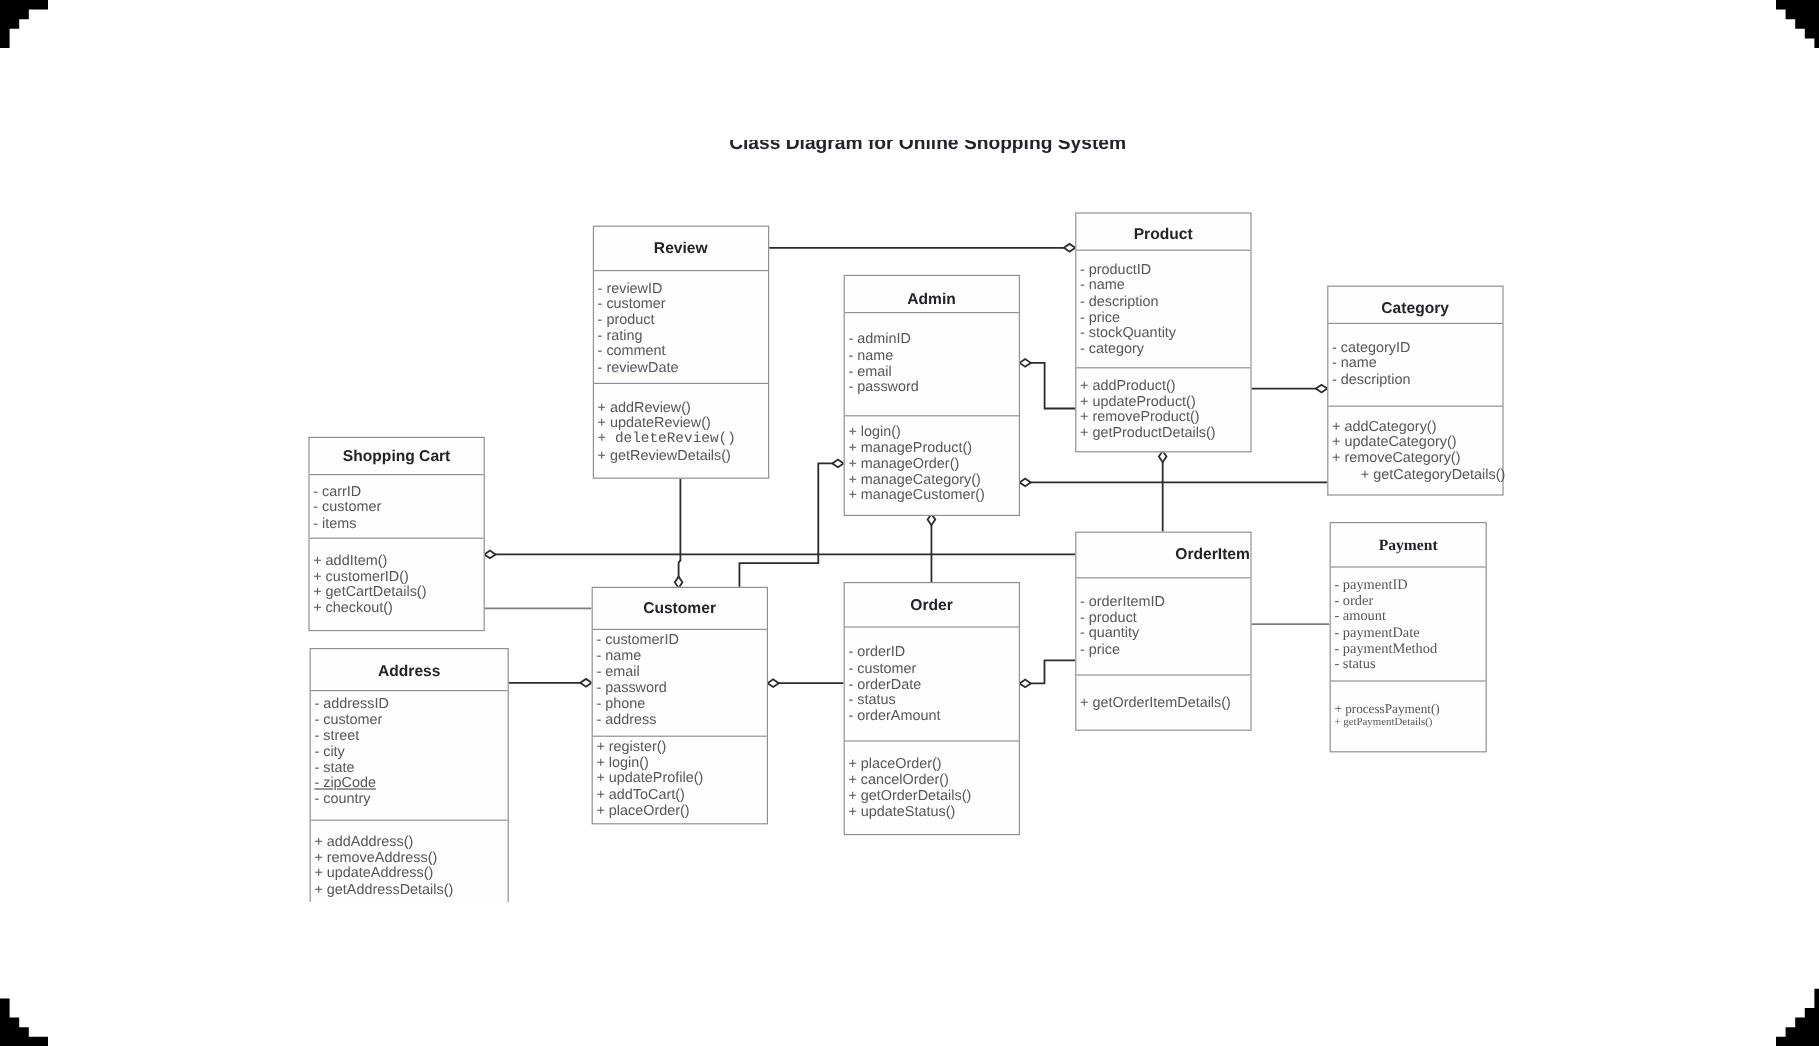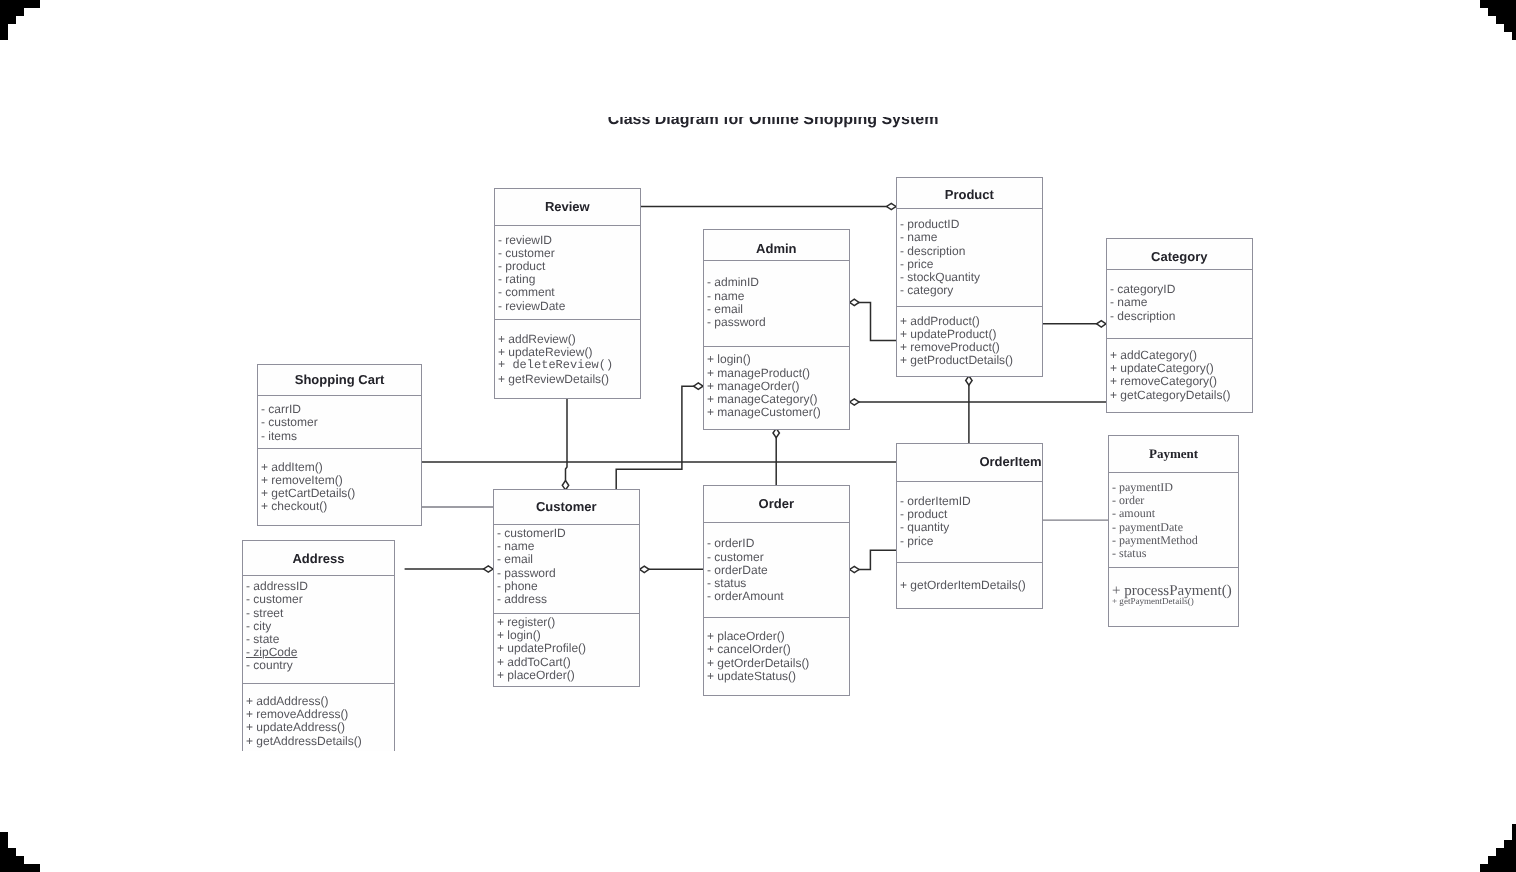--- a/index.html
+++ b/index.html
@@ -100,33 +100,33 @@
             <div class="row" style="top: 58.1px;">- customer</div>
             <div class="row" style="top: 71.3px;">- product</div>
             <div class="row" style="top: 84.5px;">- rating</div>
             <div class="row" style="top: 97.7px;">- comment</div>
             <div class="row" style="top: 110.9px;">- reviewDate</div>
             <div class="row" style="top: 144.4px;">+ addReview()</div>
             <div class="row" style="top: 157.6px;">+ updateReview()</div>
             <div class="row" style="top: 170.8px; font-family: Liberation Mono, monospace;">+ deleteReview()</div>
             <div class="row" style="top: 184px;">+ getReviewDetails()</div>
           </div>
-          <div class="cls" style="left: 257px; top: 364.4px; width: 165px; height: 161.4px;">
+          <div class="cls" style="left: 257px; top: 364.4px; width: 147px; height: 161.4px;">
             <div class="cls-hd" style="top: 7.9px;">Shopping Cart</div>
             <div class="sep" style="top: 29.2px;"></div>
             <div class="sep" style="top: 82.2px;"></div>
             <div class="row" style="top: 37.9px;">- carrID</div>
             <div class="row" style="top: 51.1px;">- customer</div>
             <div class="row" style="top: 64.3px;">- items</div>
             <div class="row" style="top: 95.3px;">+ addItem()</div>
-            <div class="row" style="top: 108.5px;">+ removeItem()</div>
+            <div class="row" style="top: 108.5px;">+ customerID()</div>
             <div class="row" style="top: 121.7px;">+ getCartDetails()</div>
             <div class="row" style="top: 134.9px;">+ checkout()</div>
           </div>
-          <div class="cls" style="left: 242px; top: 539.9px; width: 153px; height: 215.1px;">
+          <div class="cls" style="left: 258px; top: 539.9px; width: 166px; height: 215.1px;">
             <div class="cls-hd" style="top: 10.9px;">Address</div>
             <div class="sep" style="top: 34.1px;"></div>
             <div class="sep" style="top: 142.1px;"></div>
             <div class="row" style="top: 39.4px;">- addressID</div>
             <div class="row" style="top: 52.6px;">- customer</div>
             <div class="row" style="top: 65.8px;">- street</div>
             <div class="row" style="top: 79px;">- city</div>
             <div class="row" style="top: 92.2px;">- state</div>
             <div class="row" style="top: 105.4px; text-decoration: underline;">- zipCode</div>
             <div class="row" style="top: 118.6px;">- country</div>
@@ -207,31 +207,31 @@
           <div class="cls" style="left: 1106px; top: 237.7px; width: 146.6px; height: 175.3px;">
             <div class="cls-hd" style="top: 11.7px;">Category</div>
             <div class="sep" style="top: 30.7px;"></div>
             <div class="sep" style="top: 99.7px;"></div>
             <div class="row" style="top: 44.5px;">- categoryID</div>
             <div class="row" style="top: 57.7px;">- name</div>
             <div class="row" style="top: 70.9px;">- description</div>
             <div class="row" style="top: 110.3px;">+ addCategory()</div>
             <div class="row" style="top: 123.5px;">+ updateCategory()</div>
             <div class="row" style="top: 136.7px;">+ removeCategory()</div>
-            <div class="row" style="top: 149.9px;">+ getCategoryDetails()</div>
+            <div class="row" style="top: 149.9px; margin-left: 24px;">+ getCategoryDetails()</div>
           </div>
           <div class="cls" style="left: 1108px; top: 435.2px; width: 131px; height: 191.9px; font-family: Liberation Serif, serif;">
             <div class="cls-hd" style="top: 10.8px;">Payment</div>
             <div class="sep" style="top: 35.7px;"></div>
             <div class="sep" style="top: 131.2px;"></div>
             <div class="row" style="top: 44.85px;">- paymentID</div>
             <div class="row" style="top: 58.05px;">- order</div>
             <div class="row" style="top: 71.25px;">- amount</div>
             <div class="row" style="top: 84.45px;">- paymentDate</div>
             <div class="row" style="top: 97.65px;">- paymentMethod</div>
             <div class="row" style="top: 110.85px;">- status</div>
-            <div class="row" style="top: 149.95px; font-size: 15px; line-height: 10.2px; height: 10.2px;">+ processPayment()</div>
+            <div class="row" style="top: 149.95px; font-size: 11px; line-height: 10.2px; height: 10.2px;">+ processPayment()</div>
             <div class="row" style="top: 160.15px; font-size: 9.05px; line-height: 10.2px; height: 10.2px;">+ getPaymentDetails()</div>
           </div>
         </div>
     </div>
   </div>
 </div>
 
 </body></html>

